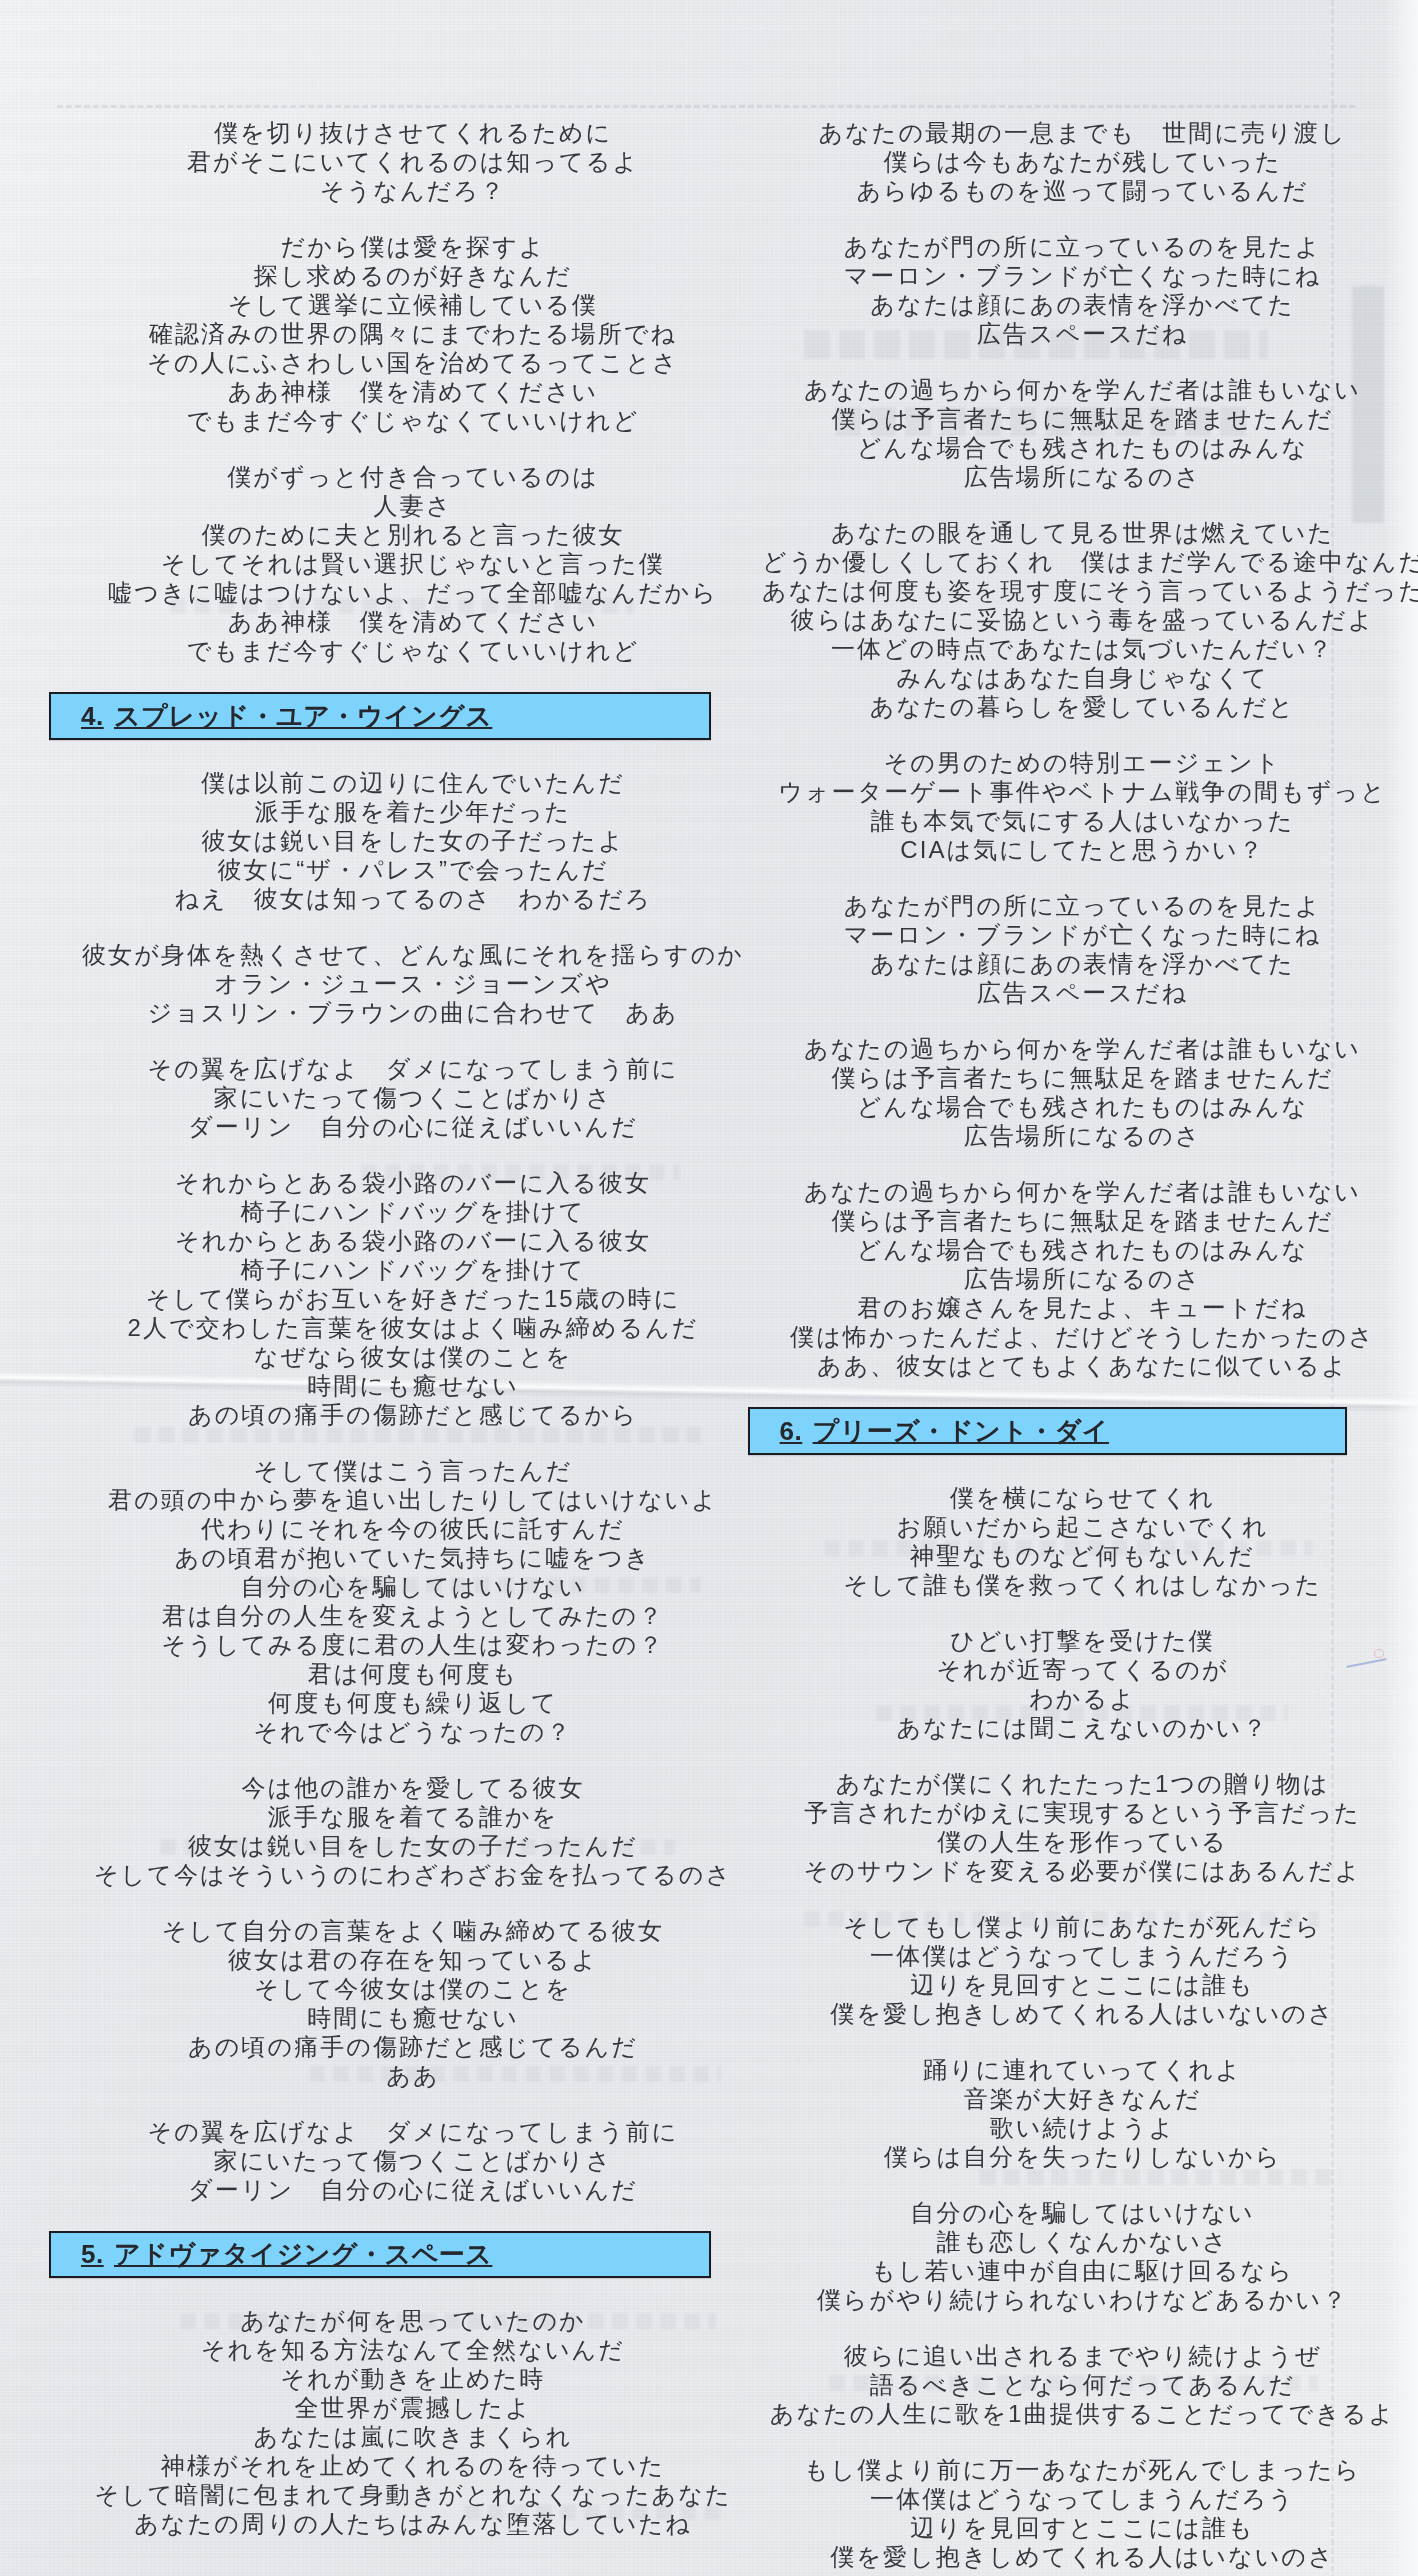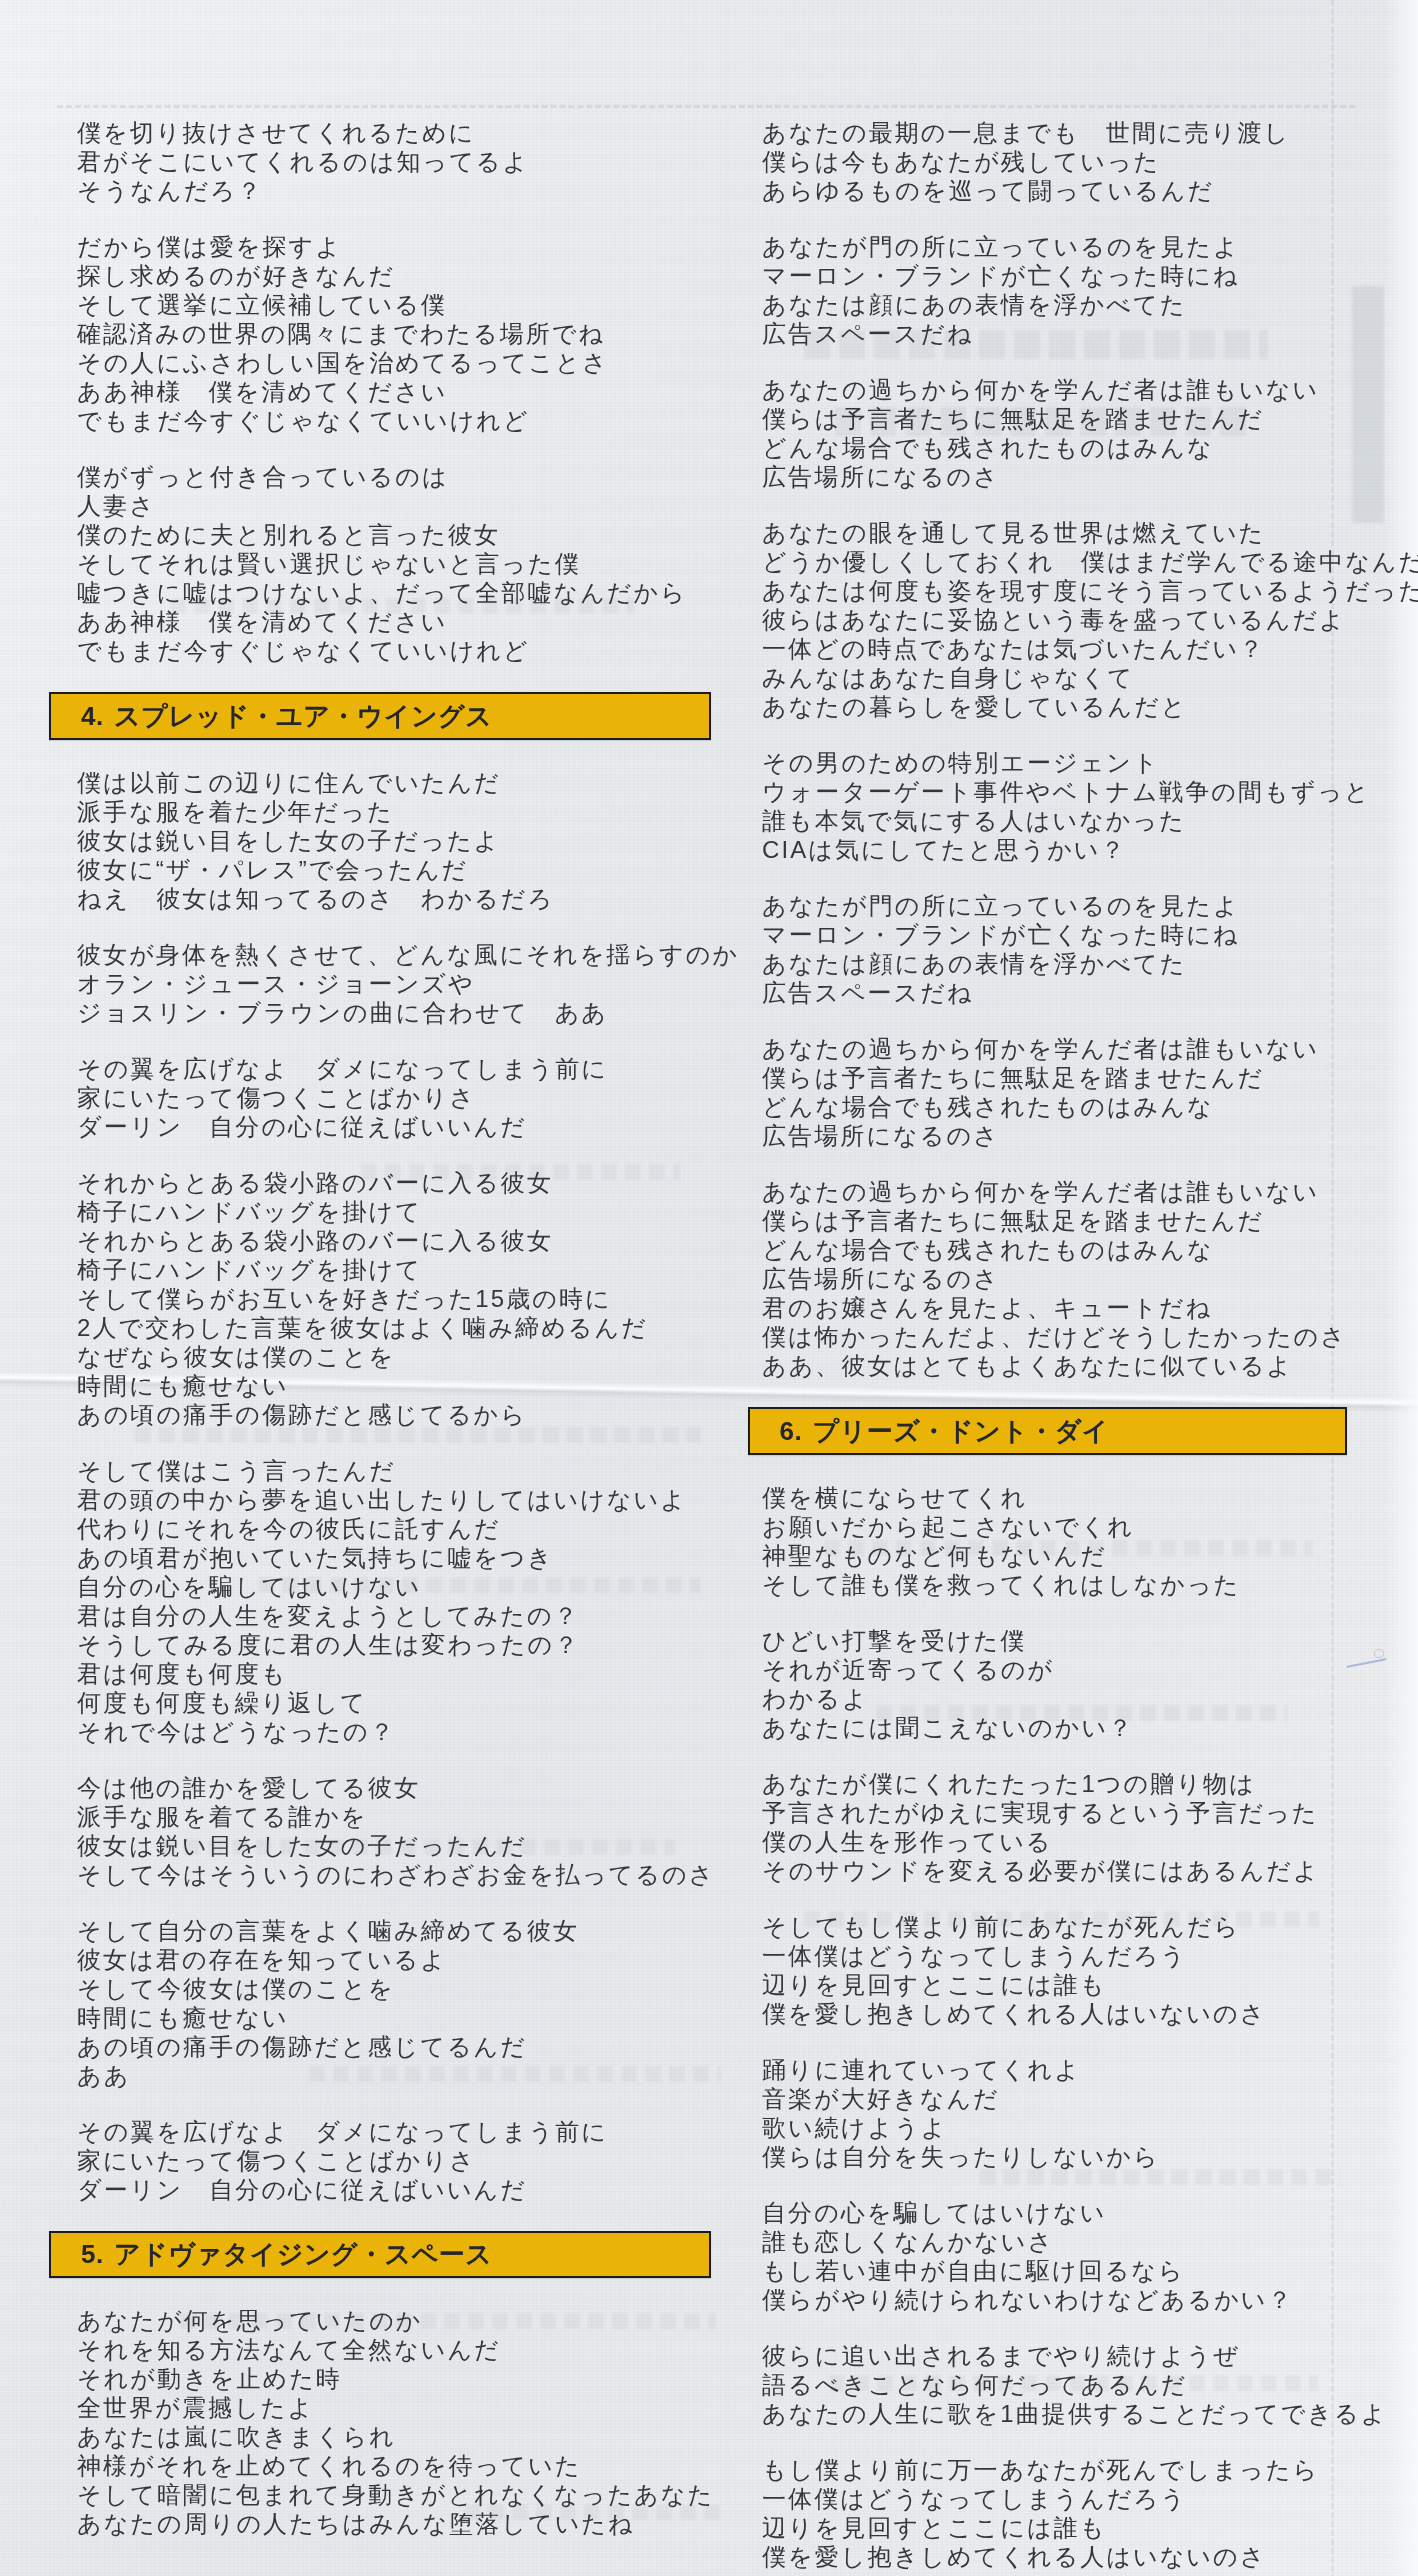--- a/index.html
+++ b/index.html
@@ -17,26 +17,26 @@
       repeating-linear-gradient(0deg, rgba(255,255,255,0.06) 0 1.5px, rgba(150,155,165,0.03) 1.5px 3.1px),
       repeating-linear-gradient(90deg, rgba(255,255,255,0.04) 0 2.6px, rgba(150,155,165,0.02) 2.6px 4.6px);
   }
   .column{position:absolute;top:118px;}
   .col-left{left:77px;width:672px;}
   .col-right{left:762px;width:641px;}
   .line{
     font-size:24px;line-height:29px;letter-spacing:2.1px;white-space:nowrap;
     color:#35363c;
   }
-  .stanza{margin-bottom:27px;}
+  .stanza{margin-bottom:27px;text-align:center;}
   .track-header{
-    box-sizing:border-box;border:2.6px solid #1b1c21;background:#eab308;
+    box-sizing:border-box;border:2.6px solid #1b1c21;background:#7dd3fc;
     font-weight:bold;font-size:26px;line-height:26px;letter-spacing:0.5px;
     padding:8.8px 10.3px 8.8px 30px;margin:14.4px 0 28px -28px;white-space:nowrap;
-    color:#26272c;box-shadow:0 1px 1px rgba(120,125,135,0.25);
+    color:#26272c;box-shadow:0 1px 1px rgba(120,125,135,0.25);text-decoration:underline;
   }
   .col-left .track-header{width:662px;}
   .col-right .track-header{width:599px;margin-left:-14.4px;}
   .hnum{margin-right:10.3px;}
   
   .crease{
     position:absolute;left:-20.6px;top:1371px;width:1494px;height:15.5px;
     transform:rotate(1.05deg);transform-origin:left center;pointer-events:none;
     background:linear-gradient(180deg,rgba(255,255,255,0) 0%,rgba(252,253,254,0.95) 38%,rgba(155,160,172,0.22) 62%,rgba(255,255,255,0) 100%);
   }

